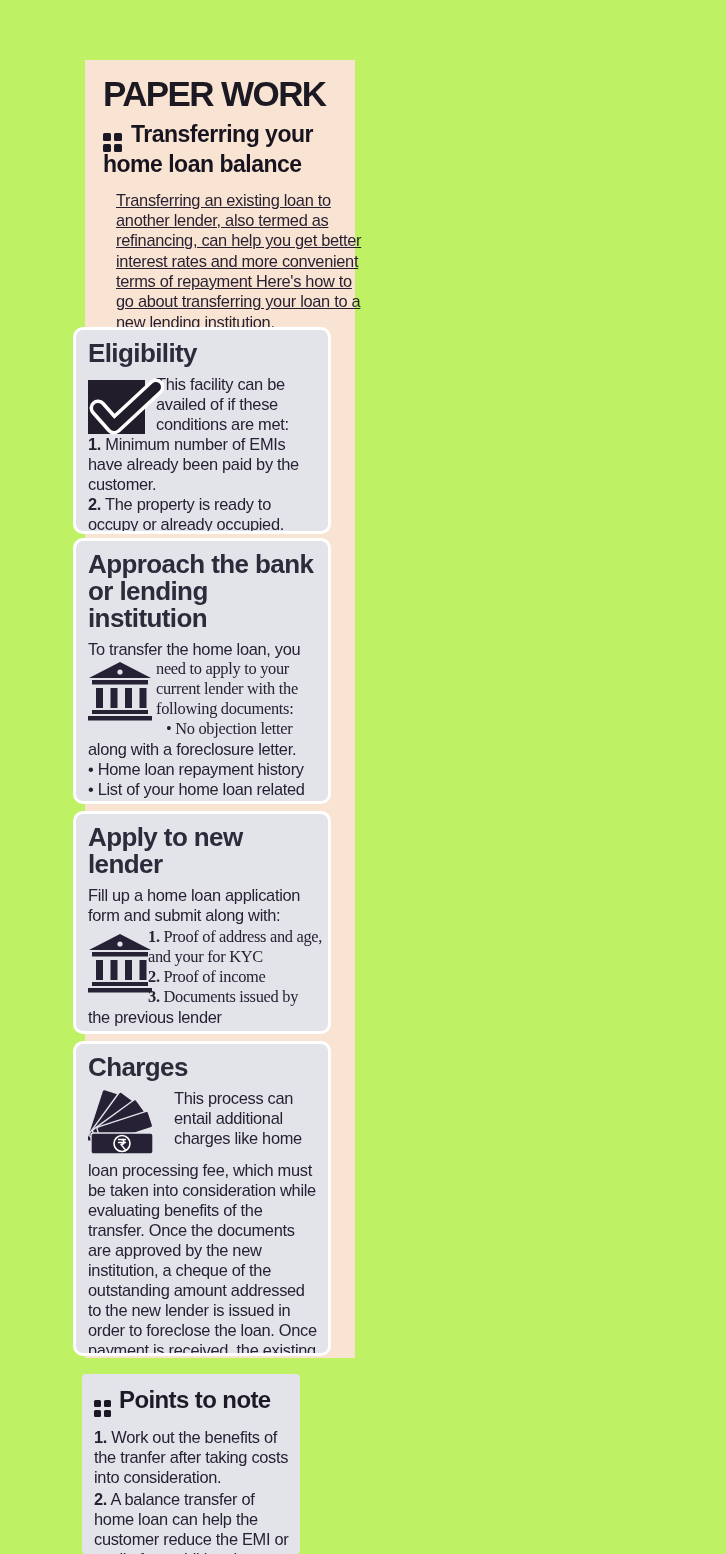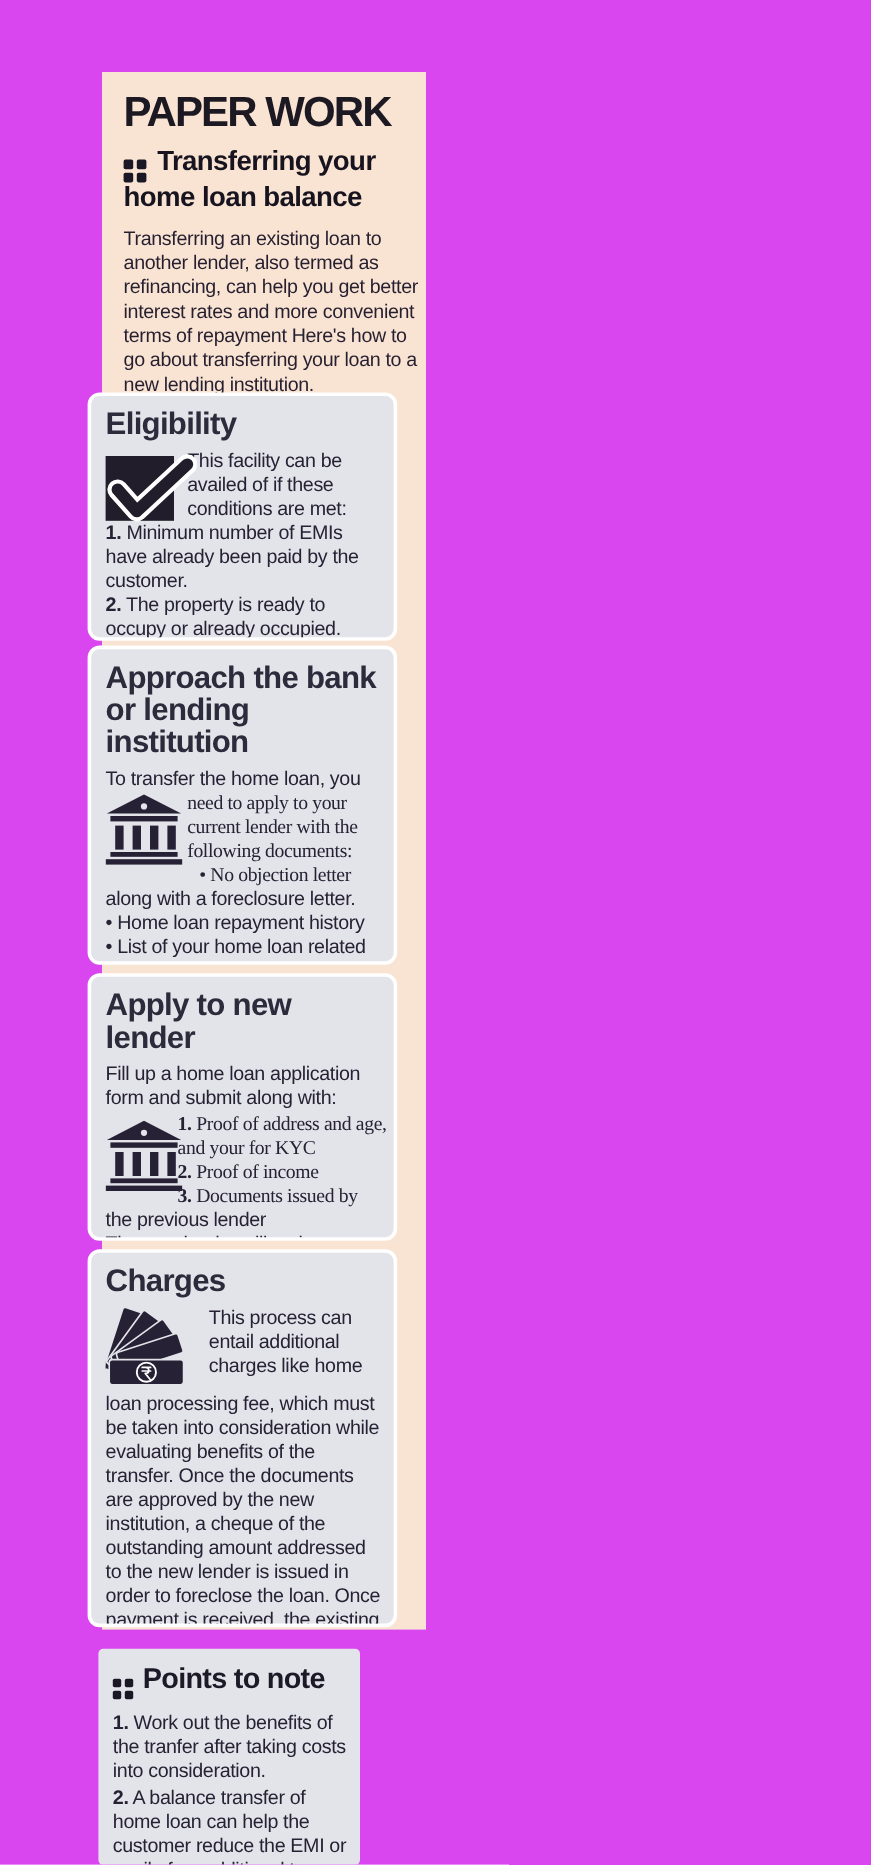--- a/index.html
+++ b/index.html
@@ -1,27 +1,27 @@
 <!DOCTYPE html>
 <html><head>
 <meta charset="utf-8">
 <style>
   html,body{margin:0;padding:0;background:#ffffff;}
-  .page{position:relative;width:726px;height:1554px;background:#d946ef;overflow:hidden;
+  .page{position:relative;width:726px;height:1554px;background:#bef264;overflow:hidden;
         font-family:"Liberation Sans",sans-serif;color:#262234;}
 
   
   .peach{position:absolute;left:85px;top:60px;width:270px;height:1298px;
          background:#f9e3d2;box-sizing:border-box;padding:14px 12px 0 18px;}
   .mast-title{font-size:35px;font-weight:700;letter-spacing:-1.6px;line-height:1.02;
               color:#1c1923;margin:2px 0 10px 0;}
   .mast-sub{font-size:23px;font-weight:700;letter-spacing:-0.5px;line-height:1.08;
             color:#17141f;margin:0 0 12px 0;width:246px;}
   .mast-intro{font-size:16.4px;line-height:1.24;letter-spacing:-0.3px;
-              color:#251f30;width:246px;margin:0;}
+              color:#251f30;width:246px;margin:13px;text-decoration:underline;}
 
   
   .dots{display:inline-grid;grid-template-columns:8px 8px;grid-gap:3px;gap:3px;
         margin-right:9px;vertical-align:1px;}
   .dots i{display:block;width:8px;height:8px;background:#1b1826;border-radius:1.5px;}
   .dots.sm{grid-template-columns:7px 7px;margin-right:8px;}
   .dots.sm i{width:7px;height:7px;}
 
   
   .card{position:absolute;left:73px;width:258px;background:#e3e3ea;

